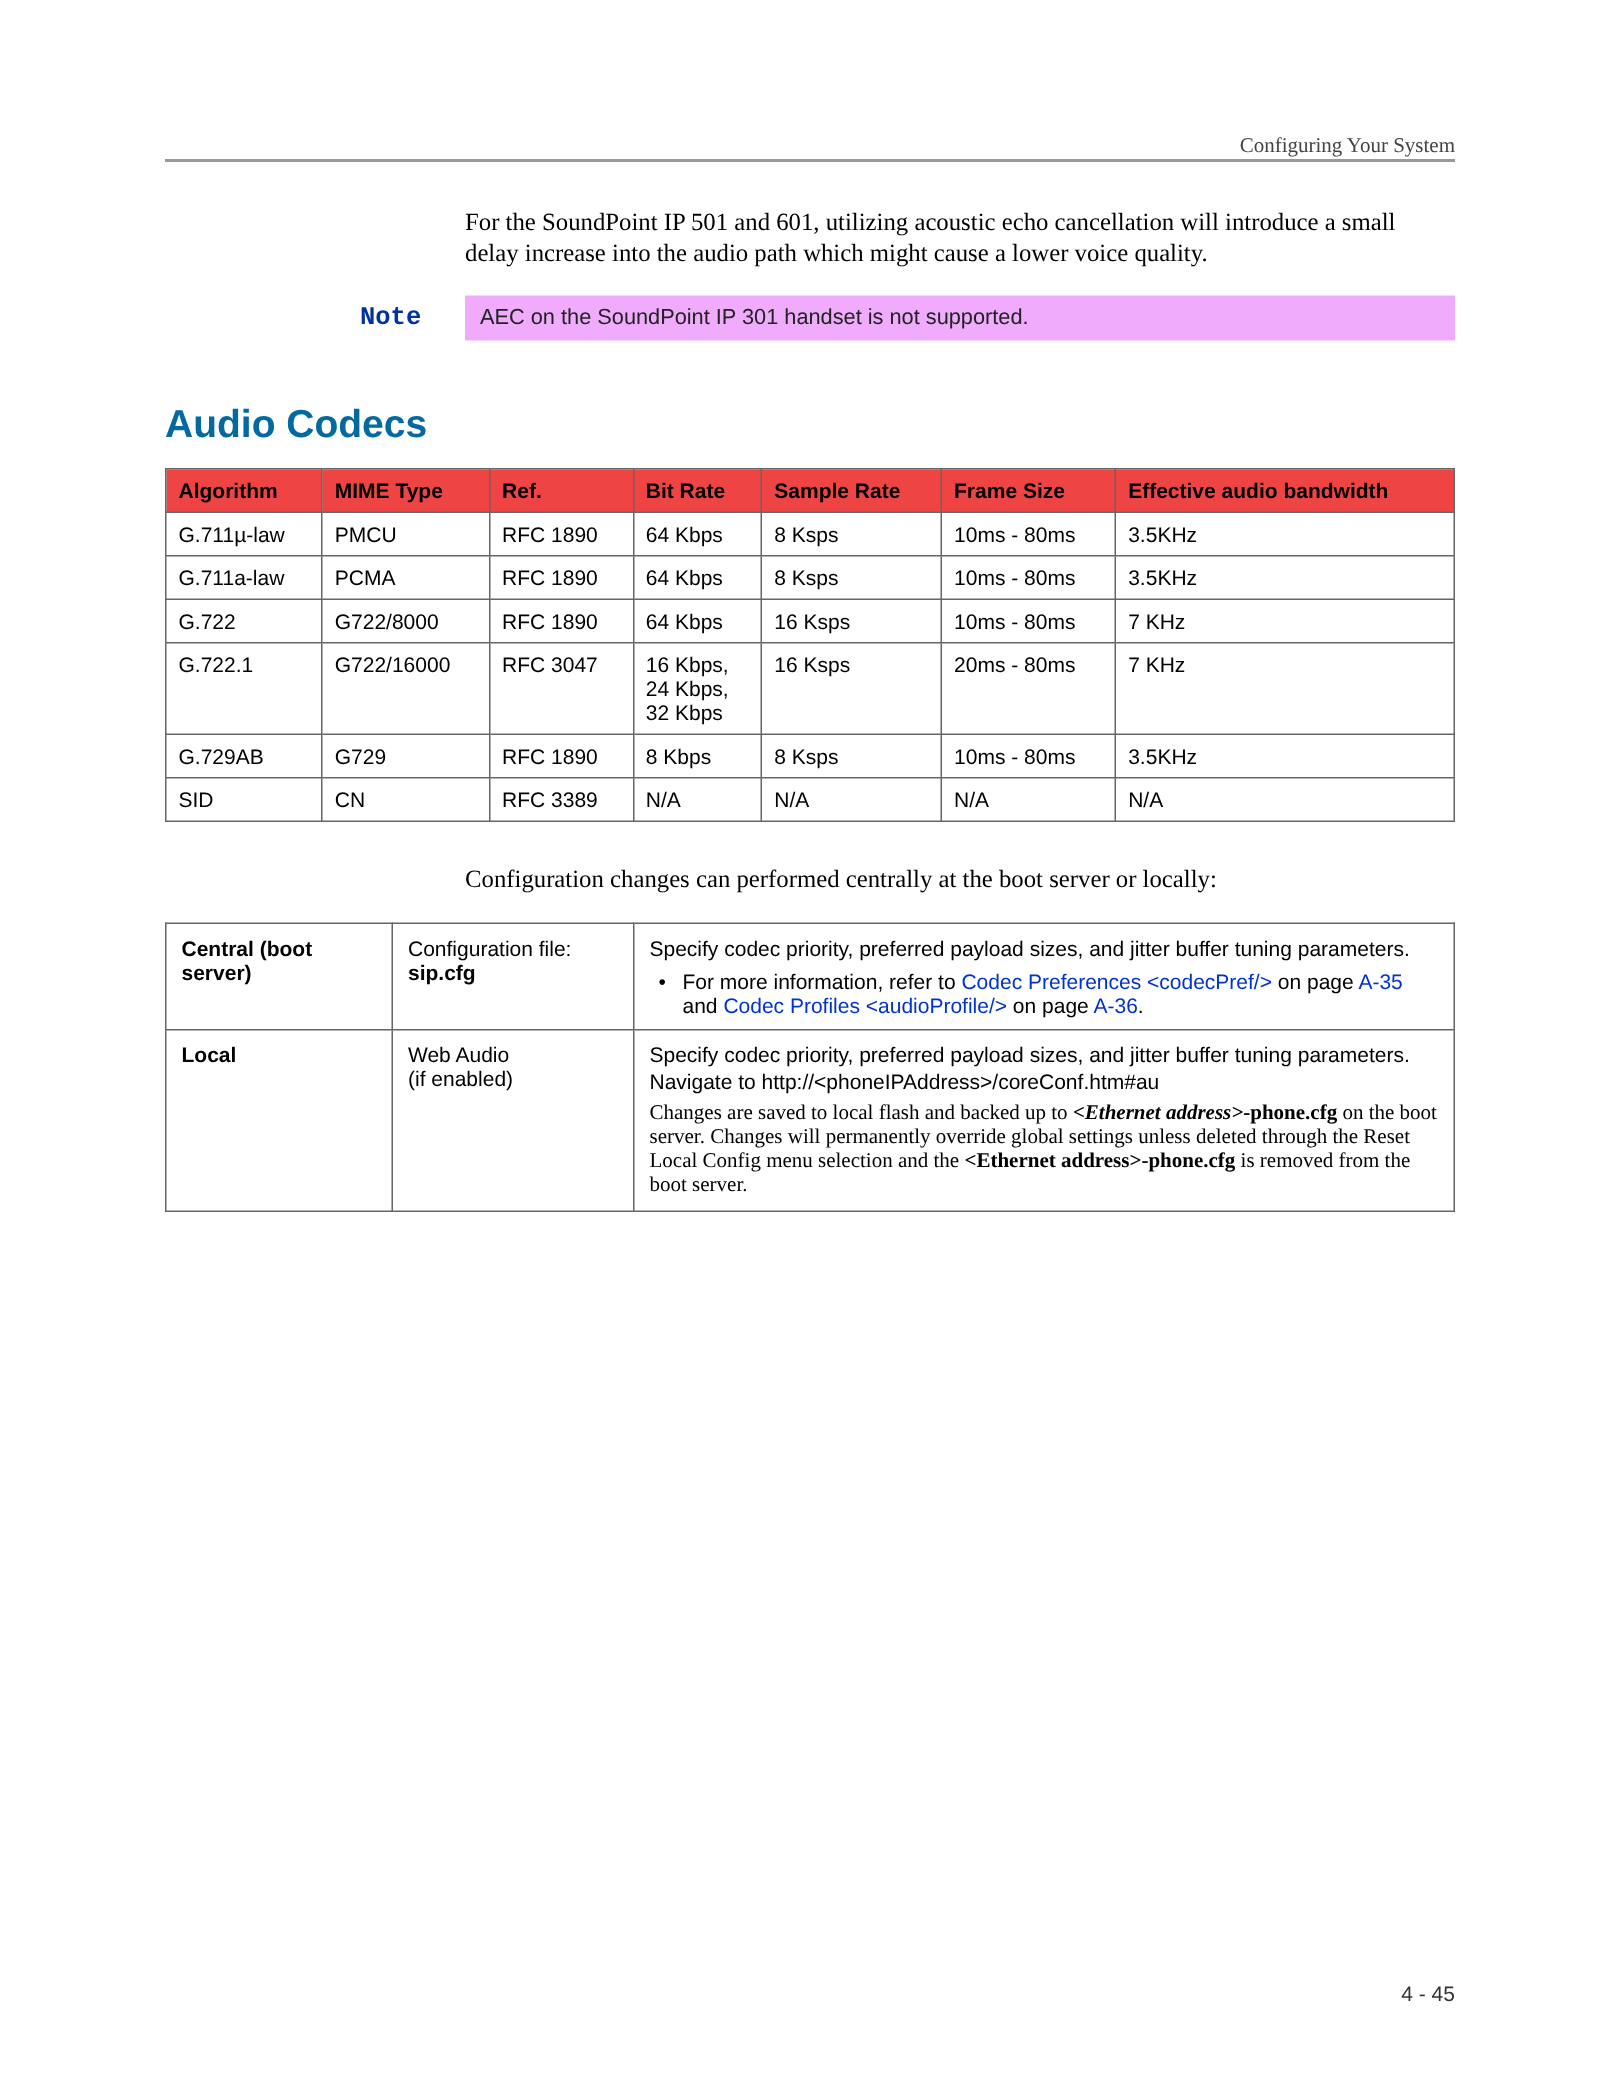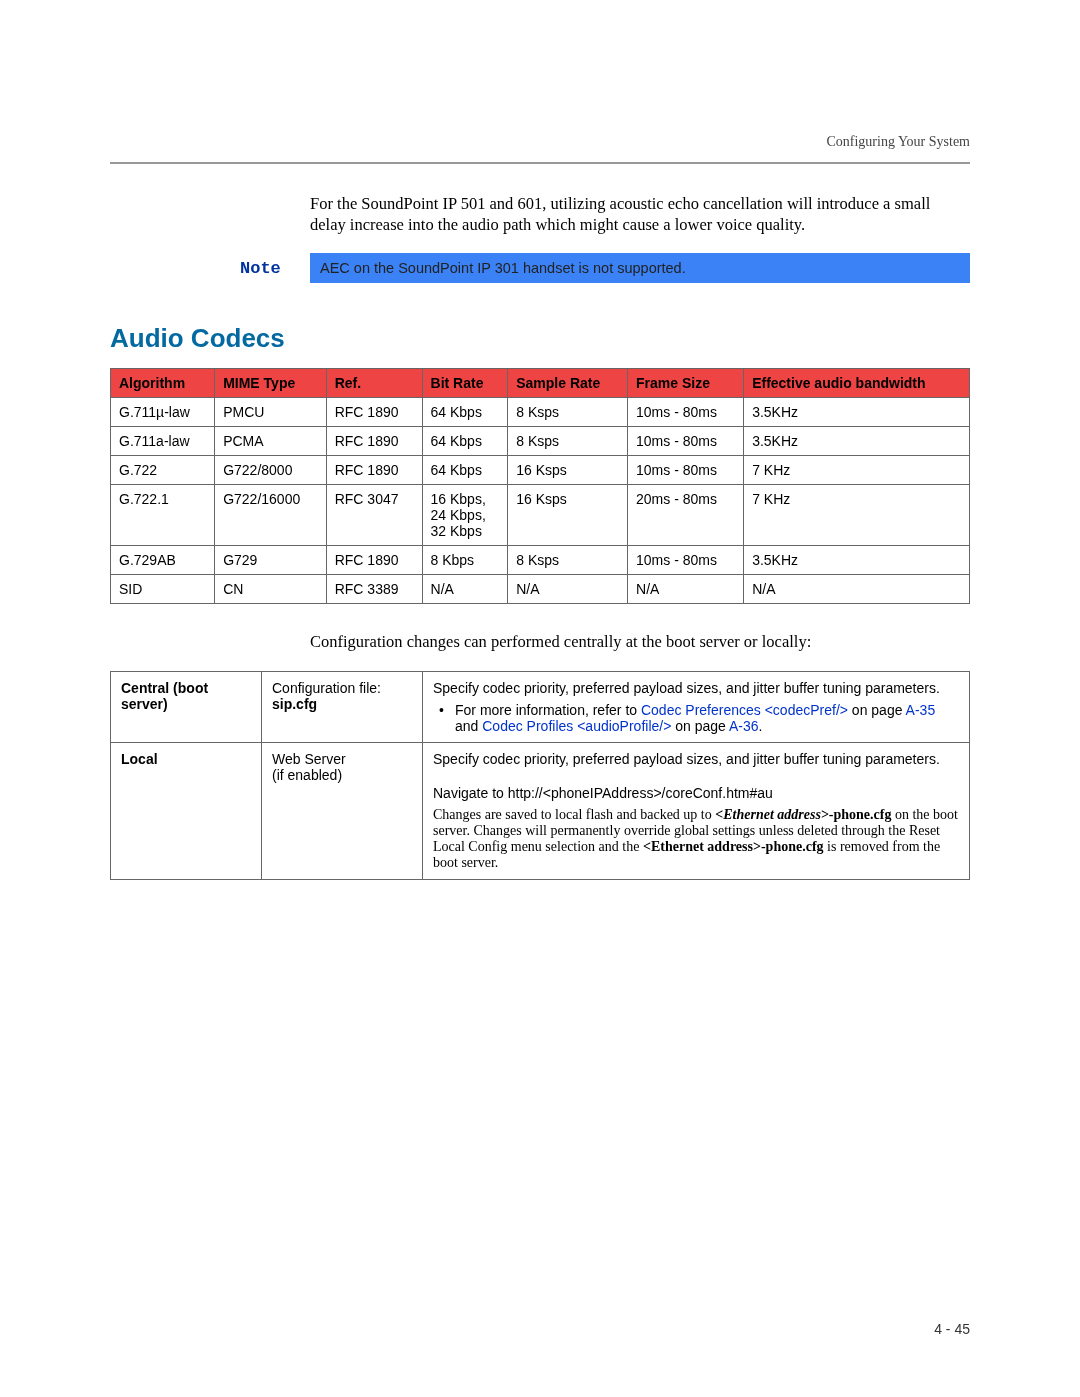--- a/index.html
+++ b/index.html
@@ -16,22 +16,21 @@
     margin: 0 auto;
     padding: 90px 110px 60px 110px;
     box-sizing: border-box;
     position: relative;
   }
   .running-head {
     text-align: right;
     font-size: 14px;
     color: #444;
     font-family: "Georgia", serif;
-    padding-bottom: 12px;
-    margin-top: 44px;
+    padding-bottom: 0;
   }
   .head-rule {
     border-top: 2px solid #999;
     margin-bottom: 30px;
   }
   .body-para {
     font-family: "Palatino Linotype", "Book Antiqua", Palatino, serif;
     font-size: 16.5px;
     line-height: 1.25;
     margin-left: 200px;
@@ -46,21 +45,21 @@
   .note-label {
     width: 70px;
     color: #0033a0;
     font-weight: bold;
     font-family: Liberation Mono, monospace;
     font-size: 17px;
     padding-top: 6px;
   }
   .note-body {
     flex: 1;
-    background: #3b82f6;
+    background: #f0abfc;
     padding: 7px 10px;
     font-size: 14.5px;
     color: #222;
   }
   h2.section-title {
     font-family: "Gill Sans", "Gill Sans MT", "Trebuchet MS", sans-serif;
     font-weight: bold;
     color: #0369a1;
     font-size: 26px;
     margin: 0 0 14px 0;
@@ -224,26 +223,26 @@
         <div class="cfg-bullet">
           <span>For more information, refer to </span><a class="link" href="#">Codec Preferences &lt;codecPref/&gt;</a><span> on page </span><a class="link" href="#">A-35</a><span> and </span><a class="link" href="#">Codec Profiles &lt;audioProfile/&gt;</a><span> on page </span><a class="link" href="#">A-36</a><span>.</span>
         </div>
       </td>
     </tr>
     <tr>
       <td>
         <span class="cfg-label">Local</span>
       </td>
       <td>
-        <span>Web Server</span><br>
+        <span>Web Audio</span><br>
         <span>(if enabled)</span>
       </td>
       <td>
         <div>Specify codec priority, preferred payload sizes, and jitter buffer tuning parameters.</div>
-        <div style="margin-top:18px;">Navigate to http://&lt;phoneIPAddress&gt;/coreConf.htm#au</div>
+        <div style="margin-top:2px;">Navigate to http://&lt;phoneIPAddress&gt;/coreConf.htm#au</div>
         <div style="margin-top:6px;font-family:Liberation Serif, serif;">
           <span>Changes are saved to local flash and backed up to </span><span class="bi">&lt;Ethernet address&gt;</span><b>-phone.cfg</b><span> on the boot server. Changes will permanently override global settings unless deleted through the Reset Local Config menu selection and the </span><b>&lt;Ethernet address&gt;-phone.cfg</b><span> is removed from the boot server.</span>
         </div>
       </td>
     </tr>
   </tbody>
     </table>
 
   <div class="page-num">4 - 45</div>
 

